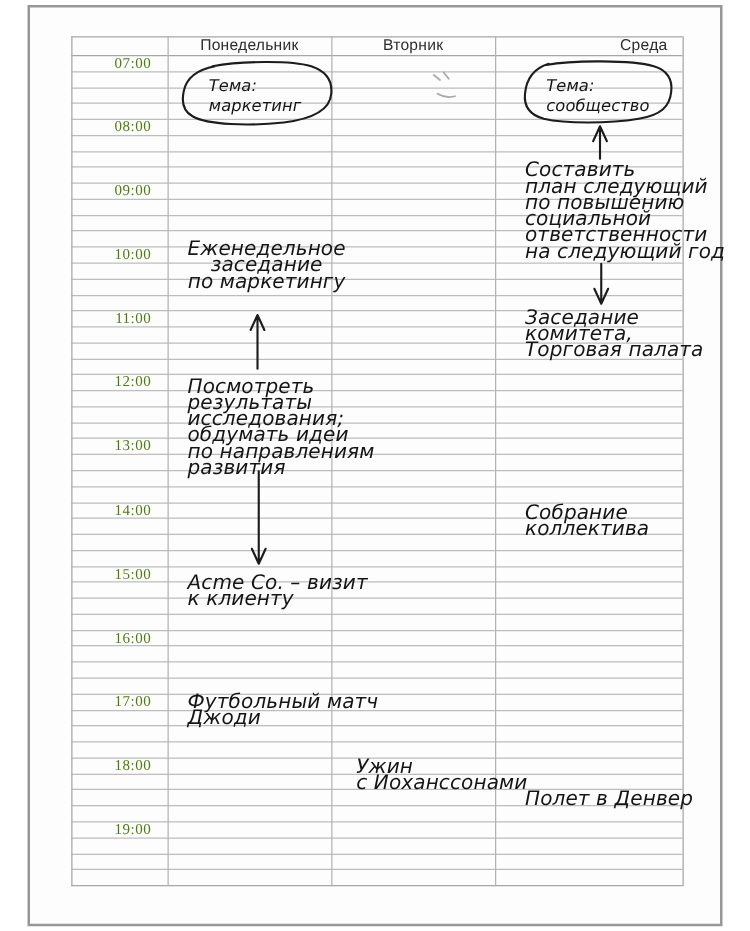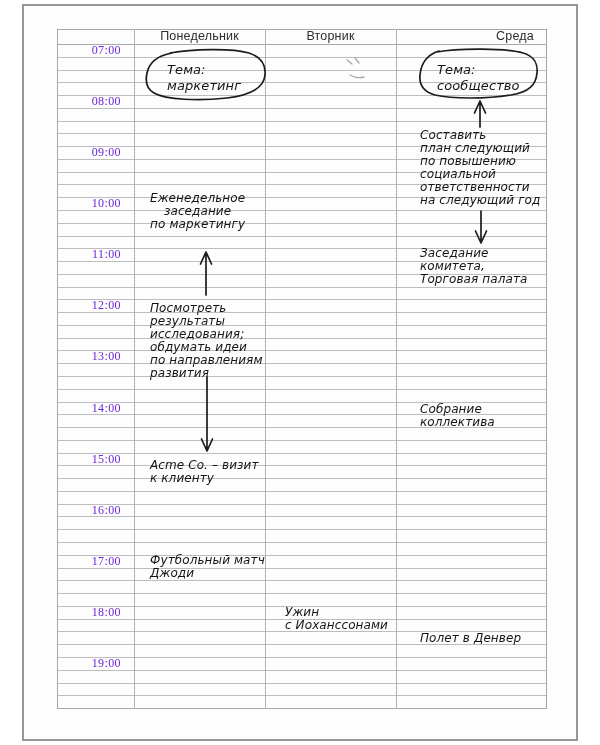--- a/index.html
+++ b/index.html
@@ -18,26 +18,26 @@
   .hline.strong{background:#a6a6a6;}
   .vline{position:absolute;top:0;width:1px;height:680px;background:#b3b3b3;}
   .vline.strong{background:#a6a6a6;}
   .day-header{
     position:absolute;top:0;height:15px;line-height:15px;text-align:center;
     font-size:12.5px;color:#2d2d2d;letter-spacing:.2px;
   }
   .time-label{
     position:absolute;left:0;width:77px;height:13px;line-height:13px;
     text-align:right;padding-right:13px;box-sizing:border-box;
-    font-family:"Liberation Serif",serif;font-size:12px;letter-spacing:.4px;color:#6d28d9;
+    font-family:"Liberation Serif",serif;font-size:12px;letter-spacing:.4px;color:#4d7c0f;
   }
   .event{
     position:absolute;
     font-family:"DejaVu Sans",sans-serif;font-style:italic;
-    font-size:12px;line-height:13px;letter-spacing:.1px;color:#151515;
+    font-size:16px;line-height:13px;letter-spacing:.1px;color:#151515;
     white-space:nowrap;
   }
   .event.circled{font-size:13px;line-height:15.5px;}
   svg.overlay{position:absolute;left:0;top:0;pointer-events:none;}
   .ink{stroke:#1c1c1c;stroke-width:1.7;fill:none;stroke-linecap:round;stroke-linejoin:round;}
   .faint{stroke:#a8a8a8;stroke-width:1.4;fill:none;stroke-linecap:round;}
 </style>
 </head>
 <body>
 

